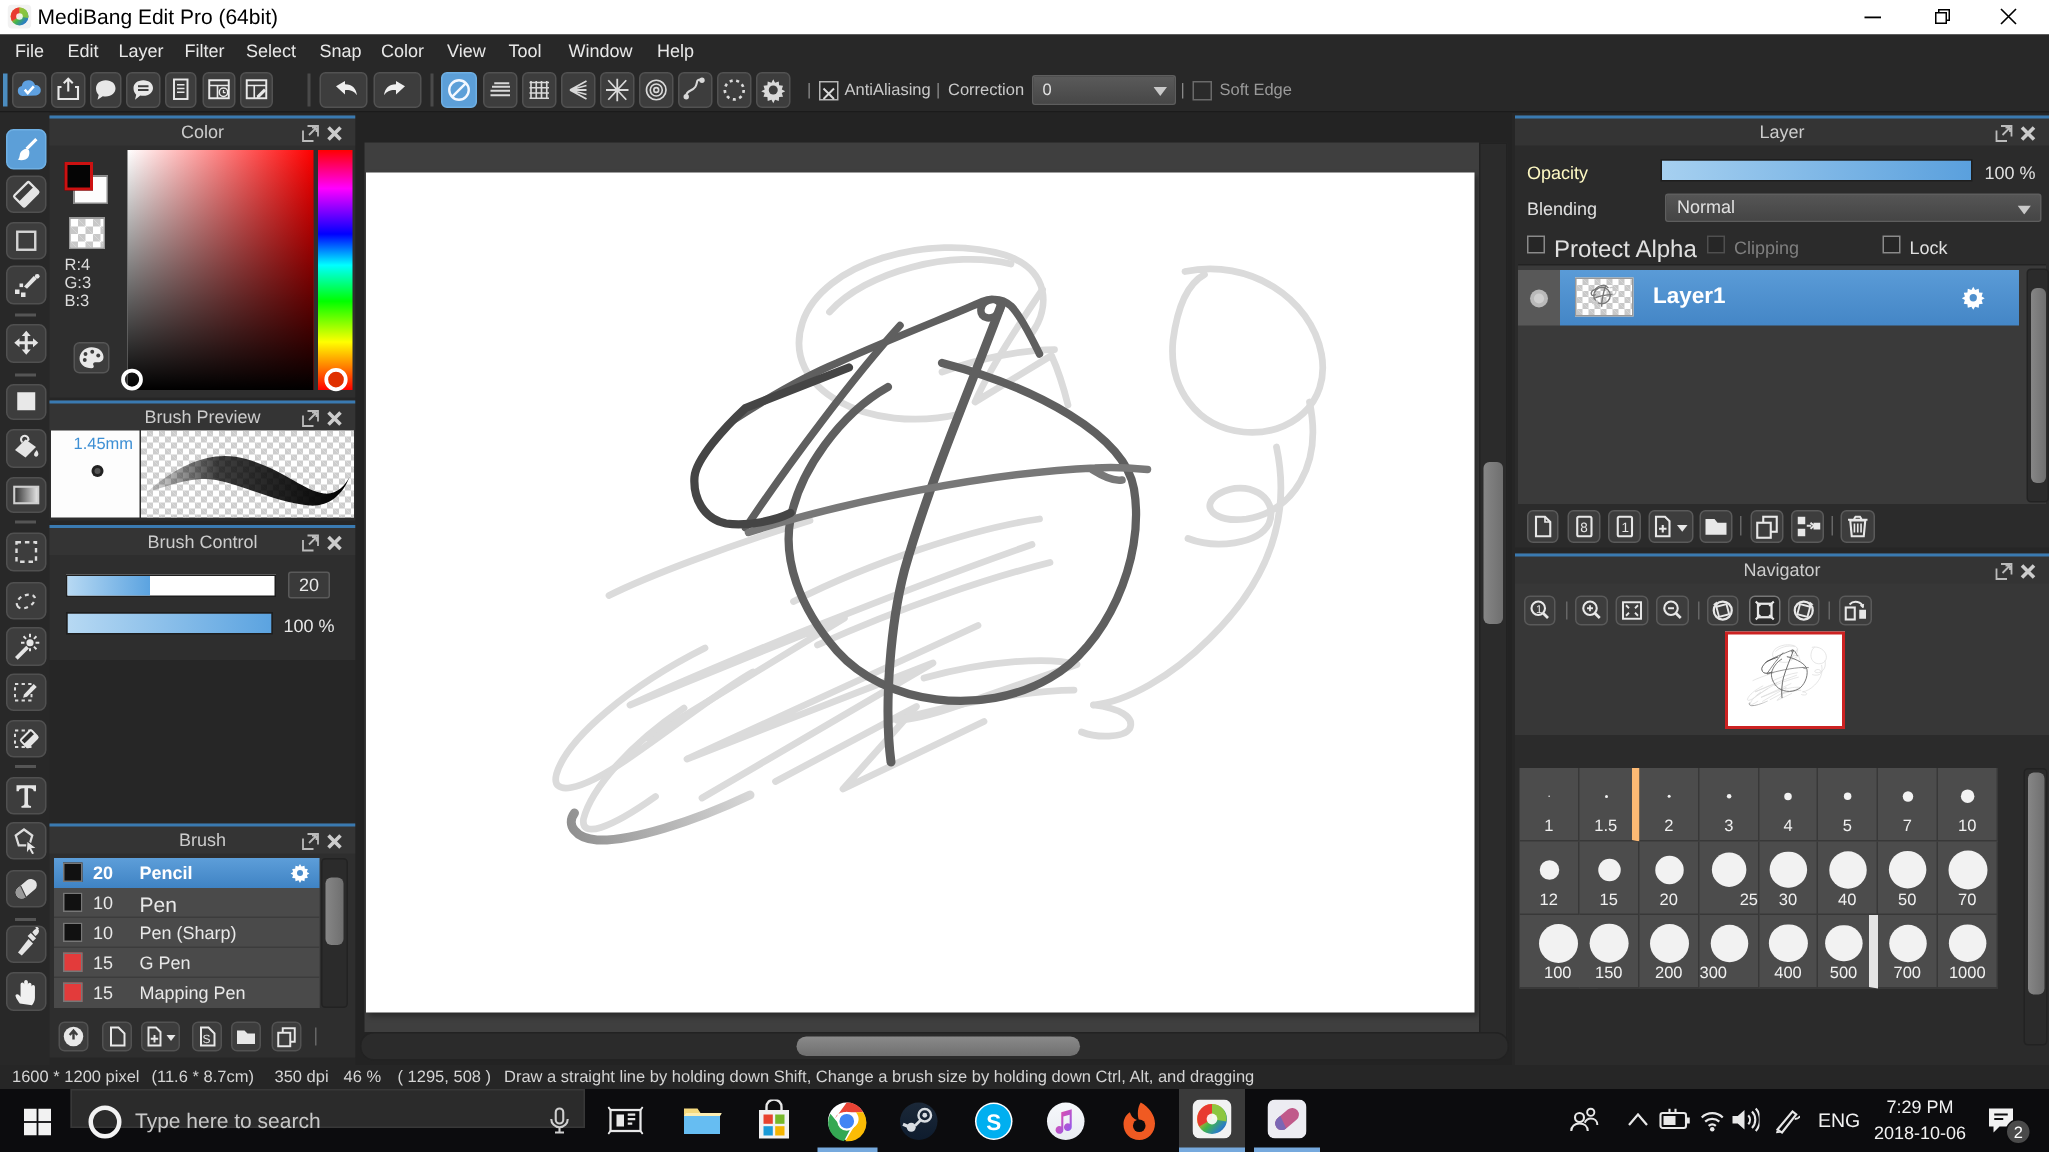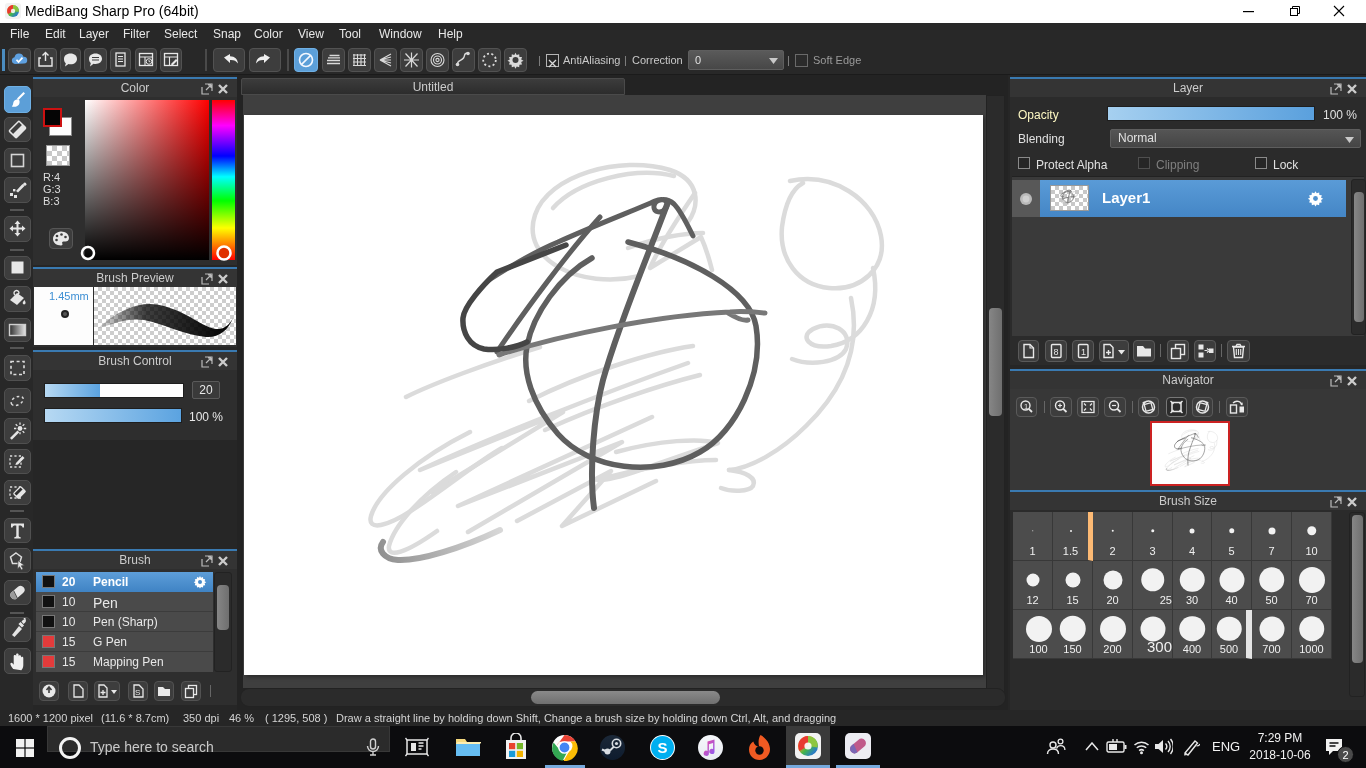--- a/index.html
+++ b/index.html
@@ -52,21 +52,21 @@
             <stop offset="0.3" stop-color="#f0a12c"></stop>
       <stop offset="0.55" stop-color="#43b649"></stop>
             <stop offset="0.8" stop-color="#2b7fc3"></stop>
       <stop offset="1" stop-color="#1b4f8e"></stop>
           </linearGradient>
         </defs>
     <path d="M8 2 A6 6 0 0 0 3 11 L8 8 Z" fill="#e83a30"></path>
     <path d="M8 2 A6 6 0 0 1 13.8 9 L8 8 Z" fill="#8dc63f" opacity="0.9"></path>
     <circle cx="8" cy="8" r="2.2" fill="#fff" opacity="0.85"></circle>
   </svg>
-  <span class="t">MediBang Sharp Pro (64bit)</span>
+  <span class="t">MediBang Edit Pro (64bit)</span>
   <svg style="position:absolute;left:1229px;top:0" width="137" height="23" viewBox="0 0 137 23">
     <rect x="14" y="11" width="11" height="1.2" fill="#000"></rect>
     <rect x="61.5" y="8.5" width="7" height="7" fill="none" stroke="#000" stroke-width="1"></rect>
     <path d="M63.5 8.5 v-2 h7 v7 h-2" fill="none" stroke="#000" stroke-width="1"></path>
     <path d="M105 6 l10 10 M115 6 l-10 10" stroke="#000" stroke-width="1.1"></path>
   </svg>
 </div>
 <div class="abs" id="menubar">
   <span style="left:10px">File</span>
       <span style="left:45px">Edit</span>
@@ -540,21 +540,20 @@
           <path d="M 668 202 C 648 256 620 320 603 380 C 594 414 589 470 594 508" stroke-width="6"></path>
           <path d="M 600 217 C 570 250 525 310 497 352" stroke-width="5"></path>
           <path d="M 499 355 C 560 335 660 315 730 312 C 742 311 755 312 765 313 M 728 313 C 736 318 743 321 748 320" stroke="#787878" stroke-width="5"></path>
         </g>
         <path d="M 566 245 L 497 272 C 483 285 464 306 463 318 C 462 332 469 346 484 349 C 499 351 517 347 527 342" stroke="#454545" stroke-width="5.5"></path>
       </g>
     </symbol>
   </defs>
 </svg>
 <div class="abs" id="canvasarea" style="left:237px;top:75px;width:771px;height:635px;background:#232323">
-  <div style="position:absolute;left:4px;top:3px;width:384px;height:17px;background:linear-gradient(180deg,#3c3c3c,#2c2c2c);border:1px solid #4a4a4a;border-radius:2px 2px 0 0;color:#cccccc;font-size:12px;text-align:center;line-height:16px">Untitled</div>
   <div style="position:absolute;left:6px;top:20px;width:743px;height:593px;background:#3f3f3f"></div>
   <div style="position:absolute;left:7px;top:40px;width:739px;height:560px;background:#fff;box-shadow:2px 2px 4px rgba(0,0,0,0.35)">
     <svg width="739" height="560">
           <use href="#drawing" width="739" height="560"></use>
         </svg>
   </div>
   <div class="sctrack" style="left:749px;top:20px;width:19px;height:605px;border-radius:0">
     <svg class="arr" style="left:5px;top:4px" width="9" height="8">
           <path d="M4.5 0 L9 8 H0z" fill="#888"></path>
         </svg>
@@ -587,21 +586,21 @@
     <div style="position:absolute;left:8px;top:31px;font-size:12px;color:#fef9c3">Opacity</div>
     <div style="position:absolute;left:97px;top:29px;width:208px;height:15px;background:linear-gradient(90deg,#a6d0f0,#5aa0dd);border:1px solid #1e1e1e"></div>
     <div style="position:absolute;left:313px;top:31px;font-size:12px;color:#e0e0e0">100 %</div>
     <div style="position:absolute;left:8px;top:55px;font-size:12px;color:#e0e0e0">Blending</div>
     <div style="position:absolute;left:100px;top:52px;width:251px;height:19px;background:linear-gradient(180deg,#555,#454545);border:1px solid #5e5e5e;border-radius:2px;color:#e0e0e0;font-size:12px;line-height:17px;padding-left:7px">Normal
       <svg style="position:absolute;right:6px;top:7px" width="9" height="6" viewBox="0 0 9 6">
             <path d="M0 0 h9 l-4.5 6z" fill="#c9c9c9"></path>
           </svg>
     </div>
     <div class="chk" style="left:8px;top:80px"></div>
-    <div style="position:absolute;left:26px;top:81px;font-size:12px;color:#e0e0e0">Protect Alpha</div>
+    <div style="position:absolute;left:26px;top:81px;font-size:16px;color:#e0e0e0">Protect Alpha</div>
     <div class="chk" style="left:128px;top:80px;border-color:#4f4f4f"></div>
     <div style="position:absolute;left:146px;top:81px;font-size:12px;color:#7f7f7f">Clipping</div>
     <div class="chk" style="left:245px;top:80px"></div>
     <div style="position:absolute;left:263px;top:81px;font-size:12px;color:#e0e0e0">Lock</div>
     <div style="position:absolute;left:2px;top:99px;width:352px;height:160px;background:#3a3a3a;border-top:1px solid #222">
       <div style="position:absolute;left:0;top:3px;width:28px;height:37px;background:#585858">
         <svg style="position:absolute;left:7px;top:12px" width="14" height="14">
               <circle cx="7" cy="7" r="6" fill="#b9b9b9"></circle>
               <circle cx="7" cy="7" r="3.4" fill="#cfcfcf"></circle>
             </svg>
@@ -729,28 +728,20 @@
             <path d="M15.8 4.5 l-.6 3-2.4-1.8z" fill="#e8e8e8"></path>
           </svg></div>
     <div style="position:absolute;left:140px;top:52px;width:80px;height:65px;background:#fff;border:2px solid #cc2222">
       <svg width="76" height="61">
             <use href="#drawing" width="76" height="61"></use>
           </svg>
     </div>
   </div>
 
   <div class="panel" style="left:2px;top:415px;width:356px;height:220px;background:#2b2b2b">
-    <div class="ptitle">Brush Size
-      <svg class="pico" style="right:24px">
-            <path d="M1 4 v7 h7 M4 1 h7 v7 M5 7 L10 2 M10 2 h-3 M10 2 v3" stroke="#bbb" fill="none" stroke-width="1.2"></path>
-          </svg>
-      <svg class="pico" style="right:8px">
-            <path d="M2 2 l8 8 M10 2 l-8 8" stroke="#ccc" stroke-width="2.4"></path>
-          </svg>
-    </div>
     <div id="bsgrid" style="position:absolute;left:3px;top:22px;width:319px;height:147px">
 <div style="position:absolute;left:0px;top:0px;width:40px;height:49px;background:#4c4c4c;border-right:1px solid #383838;border-bottom:1px solid #383838">
             <div style="position:absolute;left:50%;top:18.5px;transform:translate(-50%,-50%);width:1.5px;height:1.5px;border-radius:50%;background:#f2f2f2"></div>
             <div style="position:absolute;left:0;right:0;bottom:3px;text-align:center;font-size:11px;color:#f0f0f0">1</div>
           </div>
 <div style="position:absolute;left:40px;top:0px;width:40px;height:49px;background:#4c4c4c;border-right:5px solid #fdba74;border-bottom:1px solid #383838">
             <div style="position:absolute;left:50%;top:18.5px;transform:translate(-50%,-50%);width:2px;height:2px;border-radius:50%;background:#f2f2f2"></div>
             <div style="position:absolute;left:0;right:0;bottom:3px;text-align:center;font-size:11px;color:#f0f0f0">1.5</div>
           </div>
 <div style="position:absolute;left:80px;top:0px;width:40px;height:49px;background:#4c4c4c;border-right:1px solid #383838;border-bottom:1px solid #383838">
@@ -816,21 +807,21 @@
 <div style="position:absolute;left:40px;top:98px;width:40px;height:49px;background:#4c4c4c;border-right:1px solid #383838;border-bottom:1px solid #383838">
             <div style="position:absolute;left:50%;top:18.5px;transform:translate(-50%,-50%);width:26.5px;height:26.5px;border-radius:50%;background:#f2f2f2"></div>
             <div style="position:absolute;left:0;right:0;bottom:3px;text-align:center;font-size:11px;color:#f0f0f0">150</div>
           </div>
 <div style="position:absolute;left:80px;top:98px;width:40px;height:49px;background:#4c4c4c;border-right:1px solid #383838;border-bottom:1px solid #383838">
             <div style="position:absolute;left:50%;top:18.5px;transform:translate(-50%,-50%);width:26px;height:26px;border-radius:50%;background:#f2f2f2"></div>
             <div style="position:absolute;left:0;right:0;bottom:3px;text-align:center;font-size:11px;color:#f0f0f0">200</div>
           </div>
 <div style="position:absolute;left:120px;top:98px;width:40px;height:49px;background:#4c4c4c;border-right:1px solid #383838;border-bottom:1px solid #383838">
             <div style="position:absolute;left:50%;top:18.5px;transform:translate(-50%,-50%);width:25px;height:25px;border-radius:50%;background:#f2f2f2"></div>
-            <div style="position:absolute;left:0;right:0;bottom:3px;text-align:right;font-size:15px;color:#f0f0f0">300</div>
+            <div style="position:absolute;left:0;right:0;bottom:3px;text-align:left;font-size:11px;color:#f0f0f0">300</div>
           </div>
 <div style="position:absolute;left:160px;top:98px;width:39px;height:49px;background:#4c4c4c;border-right:1px solid #383838;border-bottom:1px solid #383838">
             <div style="position:absolute;left:50%;top:18.5px;transform:translate(-50%,-50%);width:25.5px;height:25.5px;border-radius:50%;background:#f2f2f2"></div>
             <div style="position:absolute;left:0;right:0;bottom:3px;text-align:center;font-size:11px;color:#f0f0f0">400</div>
           </div>
 <div style="position:absolute;left:199px;top:98px;width:40px;height:49px;background:#4c4c4c;border-right:6px solid #e5e5e5;border-bottom:1px solid #383838">
             <div style="position:absolute;left:50%;top:18.5px;transform:translate(-50%,-50%);width:24.5px;height:24.5px;border-radius:50%;background:#f2f2f2"></div>
             <div style="position:absolute;left:0;right:0;bottom:3px;text-align:center;font-size:11px;color:#f0f0f0">500</div>
           </div>
 <div style="position:absolute;left:239px;top:98px;width:40px;height:49px;background:#4c4c4c;border-right:1px solid #383838;border-bottom:1px solid #383838">

